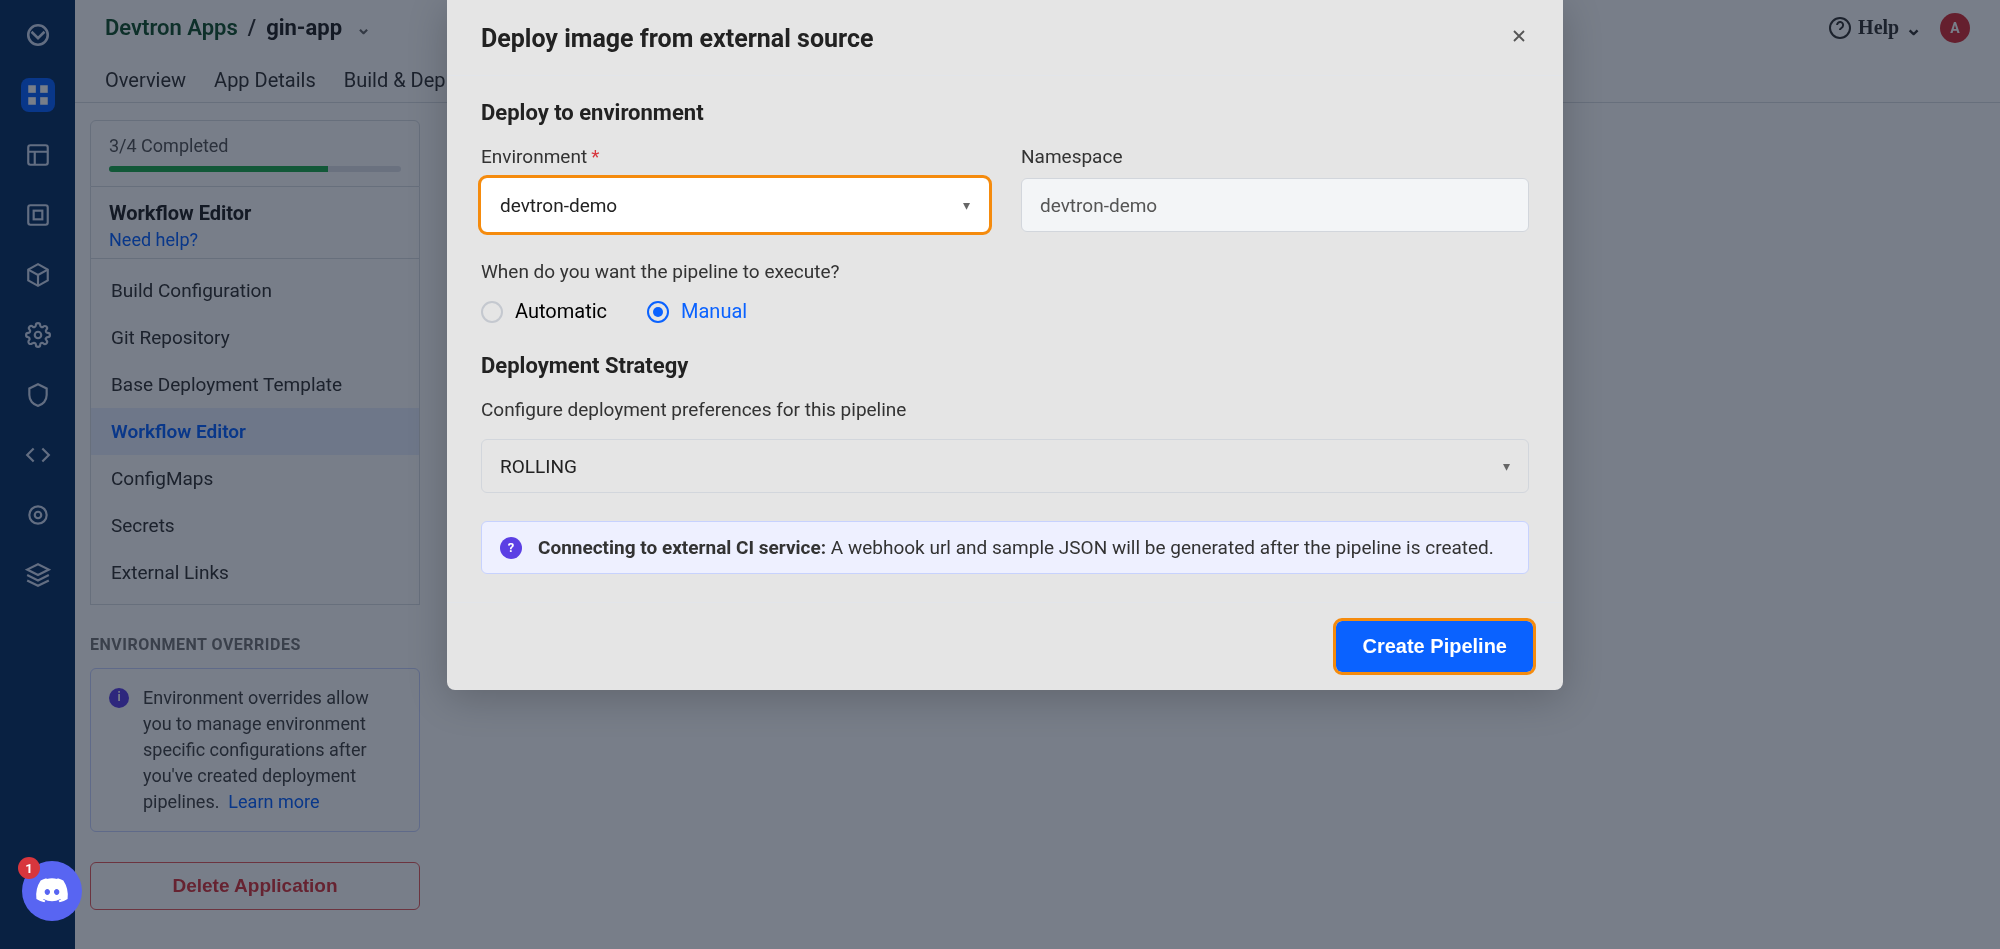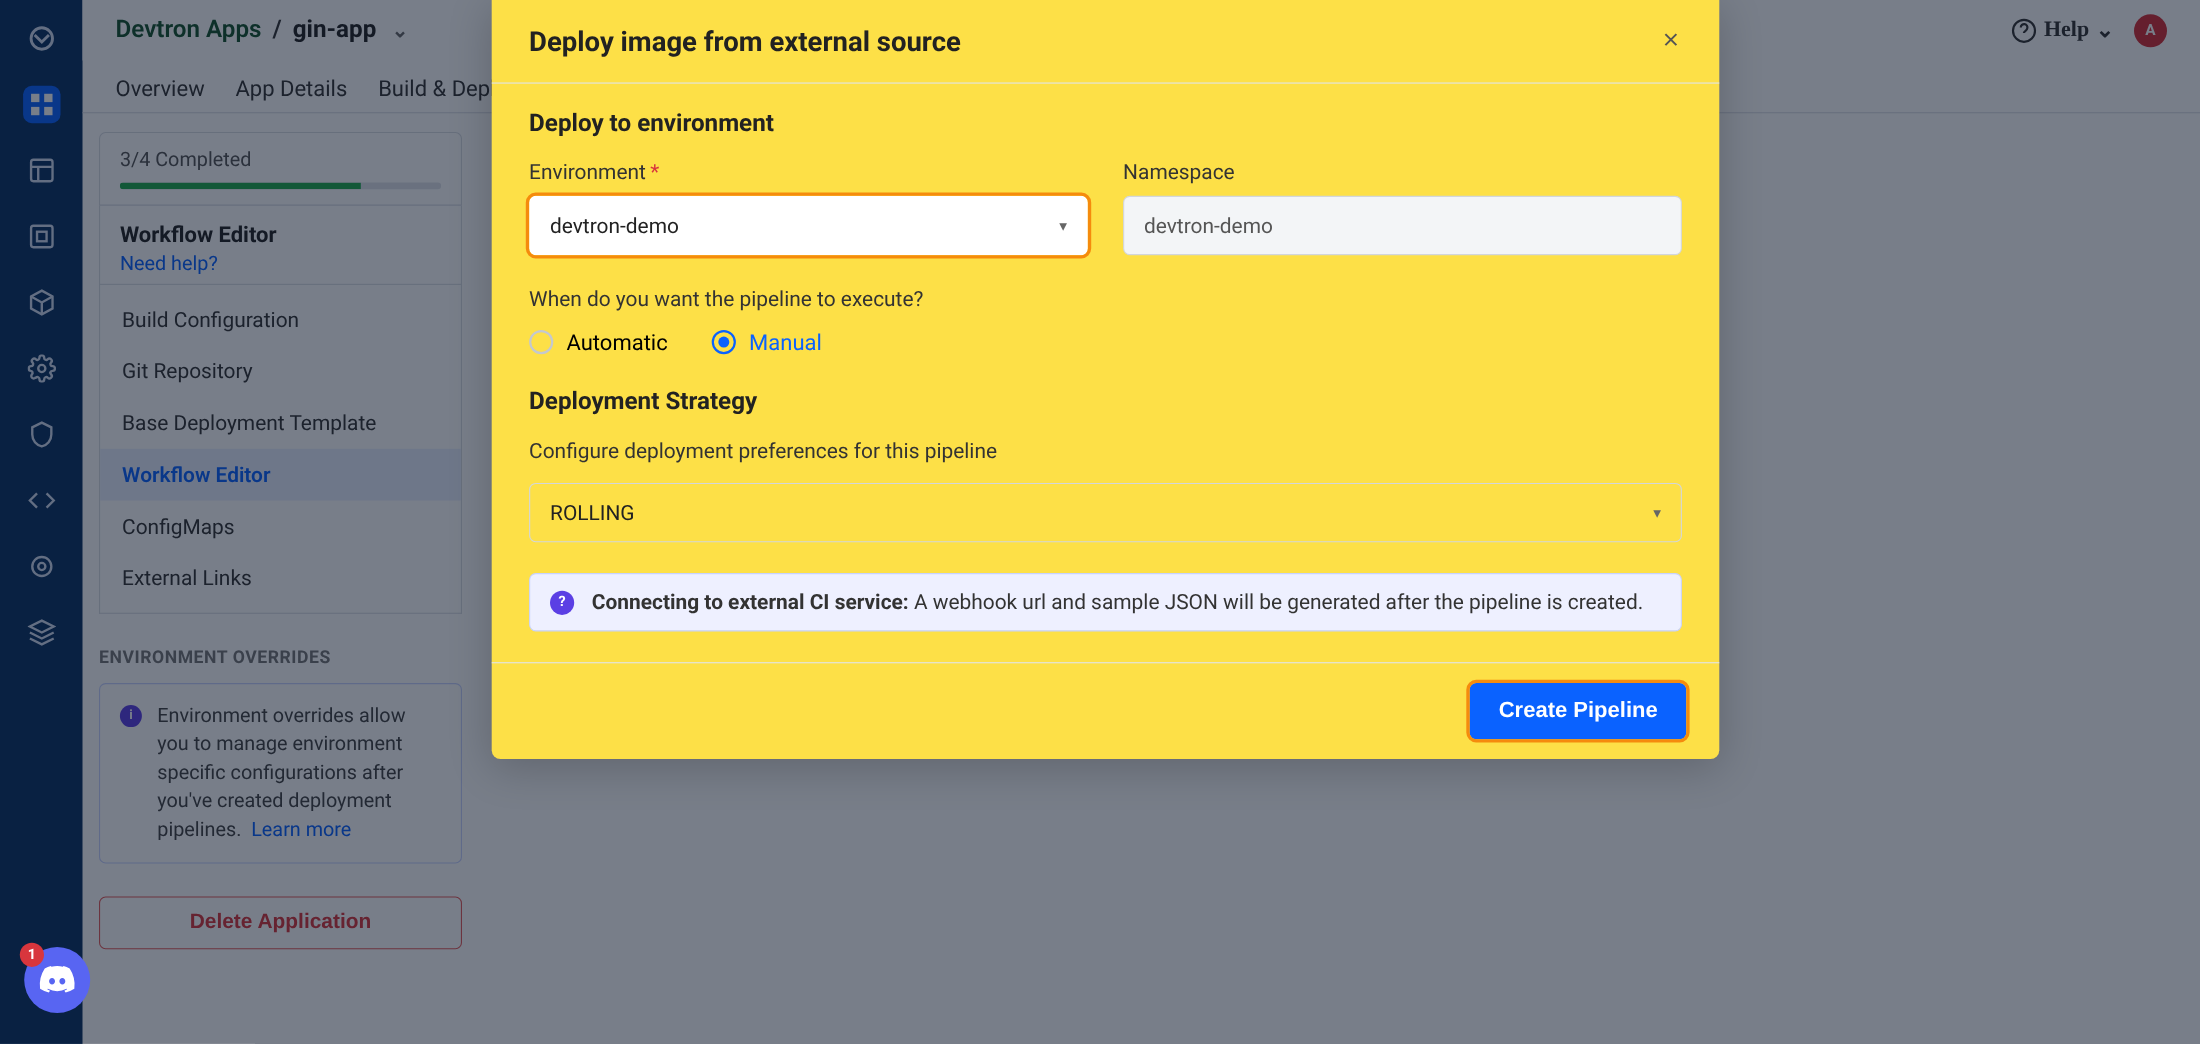--- a/index.html
+++ b/index.html
@@ -45,37 +45,37 @@
   .center-area{position:absolute;left:440px;top:120px;right:0;bottom:0;display:flex;flex-direction:column;align-items:center;justify-content:center;gap:24px;}
   .center-link{color:#0a62ff;font-size:20px;}
   .new-wf-btn{background:#0a62ff;color:#fff;border:none;border-radius:6px;padding:13px 26px;font-size:20px;font-weight:600;display:flex;align-items:center;gap:10px;}
   
   .backdrop{position:absolute;inset:0;background:rgba(10,20,40,0.55);}
   
   .discord-chip{position:absolute;left:22px;bottom:28px;width:60px;height:60px;border-radius:50%;background:#5865f2;display:flex;align-items:center;justify-content:center;}
   .discord-chip svg{width:34px;height:34px;fill:#fff;}
   .discord-badge{position:absolute;top:-4px;left:-4px;width:22px;height:22px;border-radius:50%;background:#d8363d;color:#fff;font-size:13px;font-weight:700;display:flex;align-items:center;justify-content:center;}
   
-  .modal{position:absolute;left:447px;top:0;width:1116px;background:#fde047;border-radius:0 0 8px 8px;box-shadow:0 8px 40px rgba(0,0,0,0.2);}
+  .modal{position:absolute;left:447px;top:0;width:1116px;background:#e5e5e5;border-radius:0 0 8px 8px;box-shadow:0 8px 40px rgba(0,0,0,0.2);}
   .modal-header{display:flex;align-items:center;justify-content:space-between;padding:24px 34px 22px;border-bottom:1px solid #e2e5ea;}
   .modal-title{font-size:25px;font-weight:700;color:#222;}
   .close-x{color:#555;cursor:pointer;font-size:20px;}
   .modal-body{padding:24px 34px 28px;}
   .sec-h{font-size:22px;font-weight:700;color:#222;margin-bottom:20px;}
   .row2{display:flex;gap:32px;margin-bottom:28px;}
   .col{flex:1;display:flex;flex-direction:column;gap:10px;}
   .field-label{font-size:19px;color:#333;}
   .req{color:#d8363d;margin-left:4px;}
   .select-box{height:54px;border:1px solid #d2d6dc;border-radius:6px;display:flex;align-items:center;justify-content:space-between;padding:0 18px;font-size:19px;color:#222;background:#fff;}
   .select-box.highlight{outline:3px solid #f58b0d;outline-offset:0;border-color:transparent;}
   .select-box.readonly{background:#f3f5f7;color:#555;}
   .chev-sm{font-size:14px;color:#666;}
   .q-line{font-size:19px;color:#333;margin-bottom:16px;}
   .radio-row{display:flex;align-items:center;gap:40px;margin-bottom:30px;font-size:20px;}
-  .radio-opt{display:flex;align-items:center;gap:12px;}
+  .radio-opt{display:flex;align-items:flex-end;gap:12px;}
   .radio-circle{width:22px;height:22px;border-radius:50%;border:2px solid #c4c8cf;display:inline-block;}
   .radio-circle.sel{border-color:#0a62ff;position:relative;}
   .radio-circle.sel::after{content:"";position:absolute;inset:4px;border-radius:50%;background:#0a62ff;}
   .radio-label.sel{color:#0a62ff;}
   .strat-desc{font-size:19px;color:#333;margin-bottom:18px;}
   .strategy-select{height:54px;border:1px solid #d2d6dc;border-radius:6px;display:flex;align-items:center;justify-content:space-between;padding:0 18px;font-size:19px;color:#222;}
   .info-strip{margin-top:28px;border:1px solid #c7d2fe;background:#eef0ff;border-radius:6px;padding:14px 18px;display:flex;align-items:center;gap:16px;font-size:19px;color:#333;}
   .info-strip .ico{flex:none;width:22px;height:22px;border-radius:50%;background:#5b3fe4;color:#fff;font-size:13px;font-weight:700;display:flex;align-items:center;justify-content:center;}
   .info-strip b{font-weight:700;}
   .modal-footer{border-top:1px solid #e2e5ea;padding:18px 30px;display:flex;justify-content:flex-end;}
@@ -182,20 +182,21 @@
   <div class="section-card">
     <div class="section-title">Workflow Editor</div>
     <a class="need-help">Need help?</a>
   </div>
   <div class="opt-list">
     <div class="opt-item">Build Configuration</div>
     <div class="opt-item">Git Repository</div>
     <div class="opt-item">Base Deployment Template</div>
     <div class="opt-item active">Workflow Editor</div>
     <div class="opt-item">ConfigMaps</div>
+    <div class="opt-item">Secrets</div>
     <div class="opt-item">External Links</div>
   </div>
   <div class="env-ov">
     <div class="env-ov-h">ENVIRONMENT OVERRIDES</div>
     <div class="env-box">
       <span class="info-ico">i</span>
       <span>
         <span>Environment overrides allow you to manage environment specific configurations after you've created deployment pipelines.</span>
         <a class="learn-more">&nbsp;<span>Learn more</span></a>
       </span>

